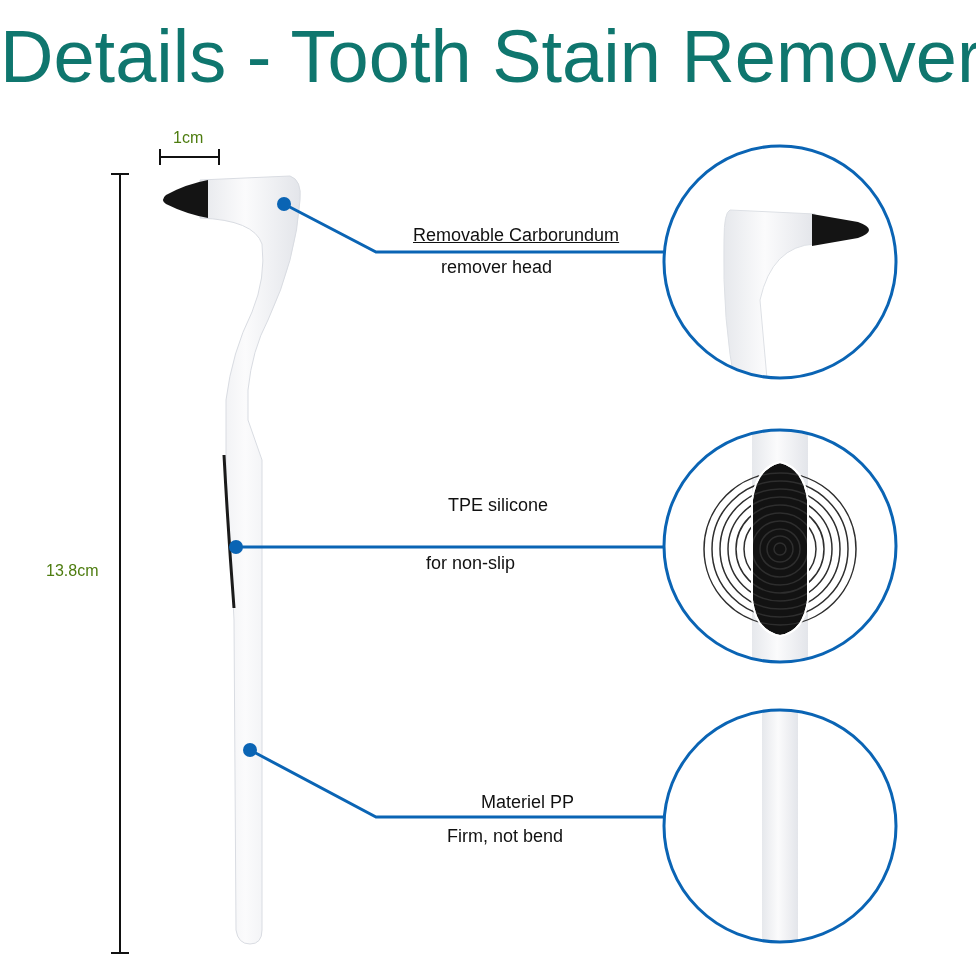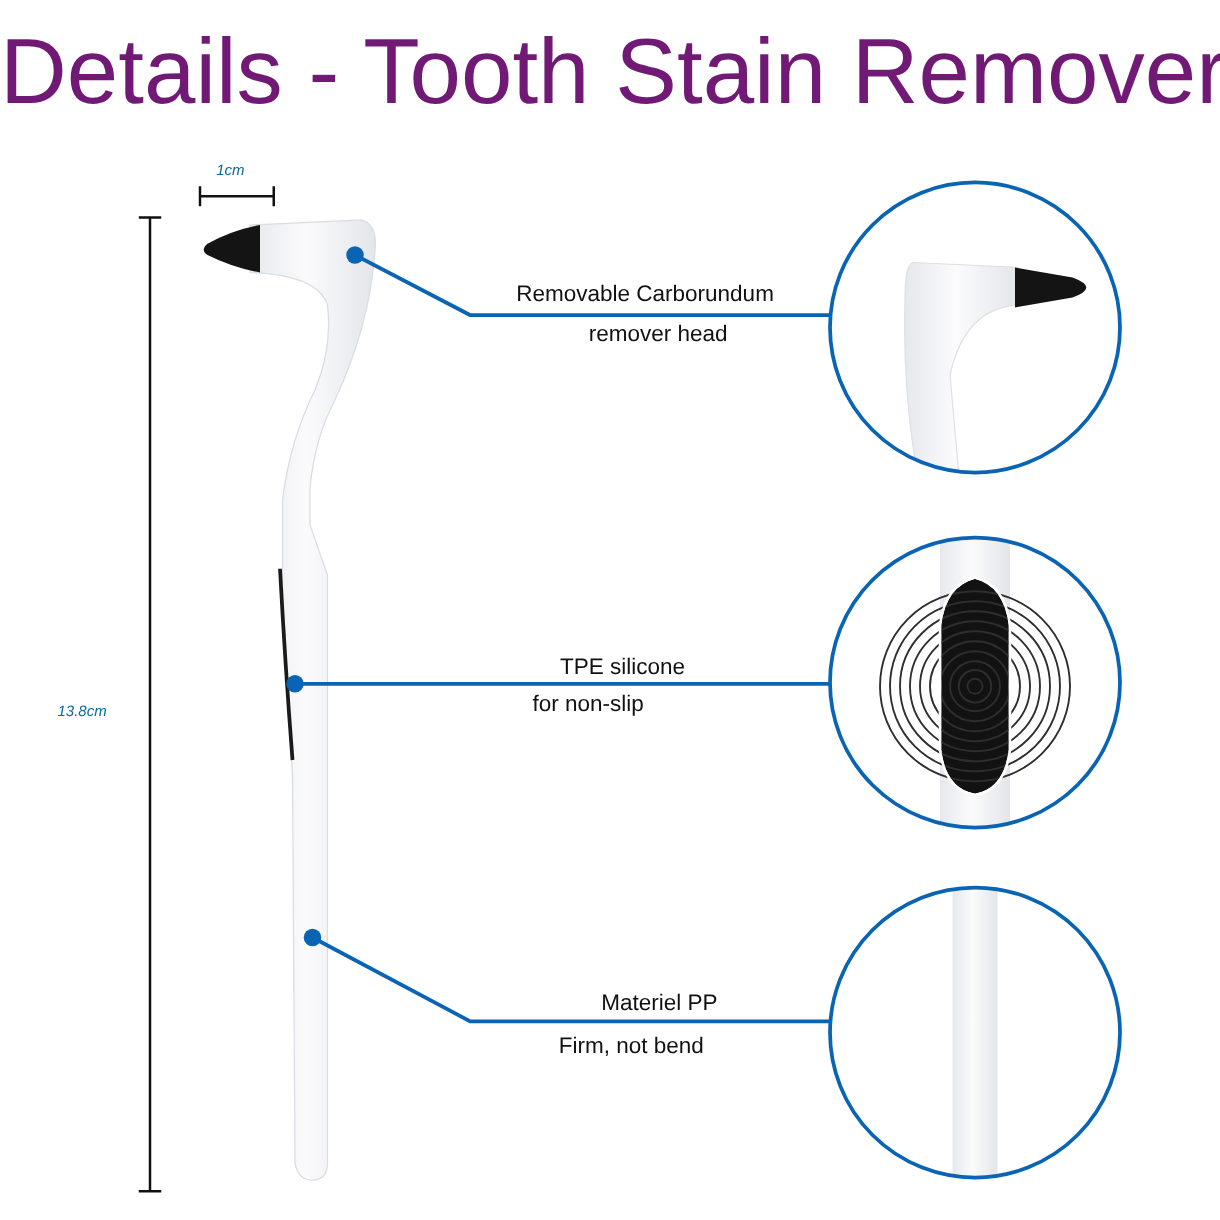--- a/index.html
+++ b/index.html
@@ -1,25 +1,25 @@
 <!DOCTYPE html>
 <html><head>
 <meta charset="utf-8">
 <style>
   html, body { margin: 0; padding: 0; background: #ffffff; }
   body { width: 976px; height: 976px; position: relative; overflow: hidden; font-family: "Liberation Sans", sans-serif; }
   .title {
     position: absolute; left: 0; top: 12px; width: 976px; text-align: center;
-    font-size: 74px; color: #701a75; letter-spacing: 0px; line-height: 90px; white-space: nowrap;
+    font-size: 74px; color: #0f766e; letter-spacing: 0px; line-height: 90px; white-space: nowrap;
   }
   .art { position: absolute; left: 0; top: 0; }
   .label {
     position: absolute; font-size: 18px; color: #111; line-height: 22px; white-space: nowrap;
   }
-  .dim-label { position: absolute; font-size: 12px; color: #0369a1; white-space: nowrap; font-style: italic; }
+  .dim-label { position: absolute; font-size: 16px; color: #4d7c0f; white-space: nowrap; }
 </style>
 </head>
 <body>
 
 <div class="title">Details - Tooth Stain Remover</div>
 
 <svg class="art" width="976" height="976" viewBox="0 0 976 976">
   <defs>
     <linearGradient id="bodyGrad" x1="0" x2="1" y1="0" y2="0">
       <stop offset="0" stop-color="#e6e8ec"></stop>
@@ -101,20 +101,20 @@
     <g clip-path="url(#c3)">
       <rect x="762" y="700" width="36" height="260" fill="url(#bodyGrad)"></rect>
     </g>
     <circle cx="780" cy="826" r="116" fill="none" stroke="#0a64b4" stroke-width="3"></circle>
   </g>
 </svg>
 
 <div class="dim-label" style="left:173px; top:129px;">1cm</div>
 <div class="dim-label" style="left:46px; top:562px;text-align:center;">13.8cm</div>
 
-<div class="label" style="left:413px; top:224px;">Removable Carborundum</div>
-<div class="label" style="left:441px; top:256px;margin-left:30px;">remover head</div>
+<div class="label" style="left:413px; top:224px;text-decoration:underline;">Removable Carborundum</div>
+<div class="label" style="left:441px; top:256px;">remover head</div>
 
-<div class="label" style="left:448px; top:522px;text-align:center;">TPE silicone</div>
+<div class="label" style="left:448px; top:494px;text-align:center;">TPE silicone</div>
 <div class="label" style="left:426px; top:552px;">for non-slip</div>
 
 <div class="label" style="left:451px; top:791px;margin-left:30px;">Materiel PP</div>
 <div class="label" style="left:447px; top:825px;text-align:right;">Firm, not bend</div>
 
 </body></html>

